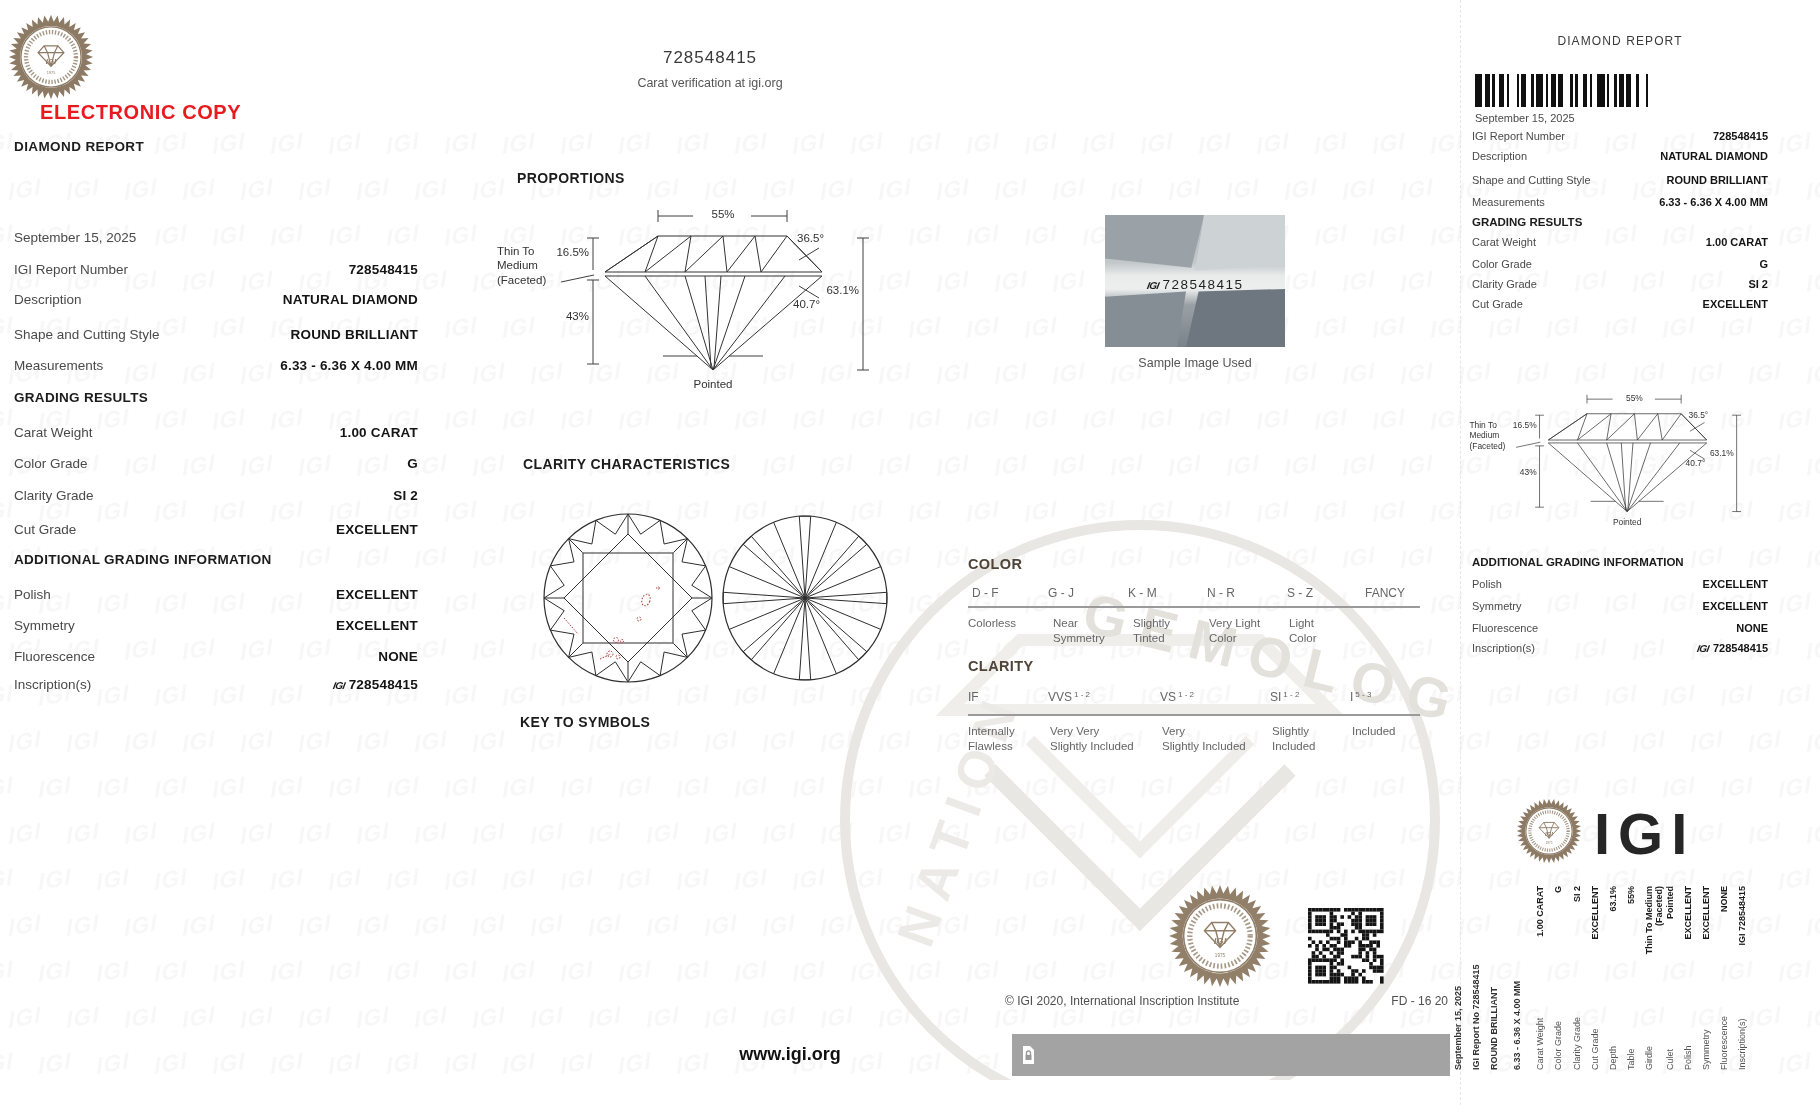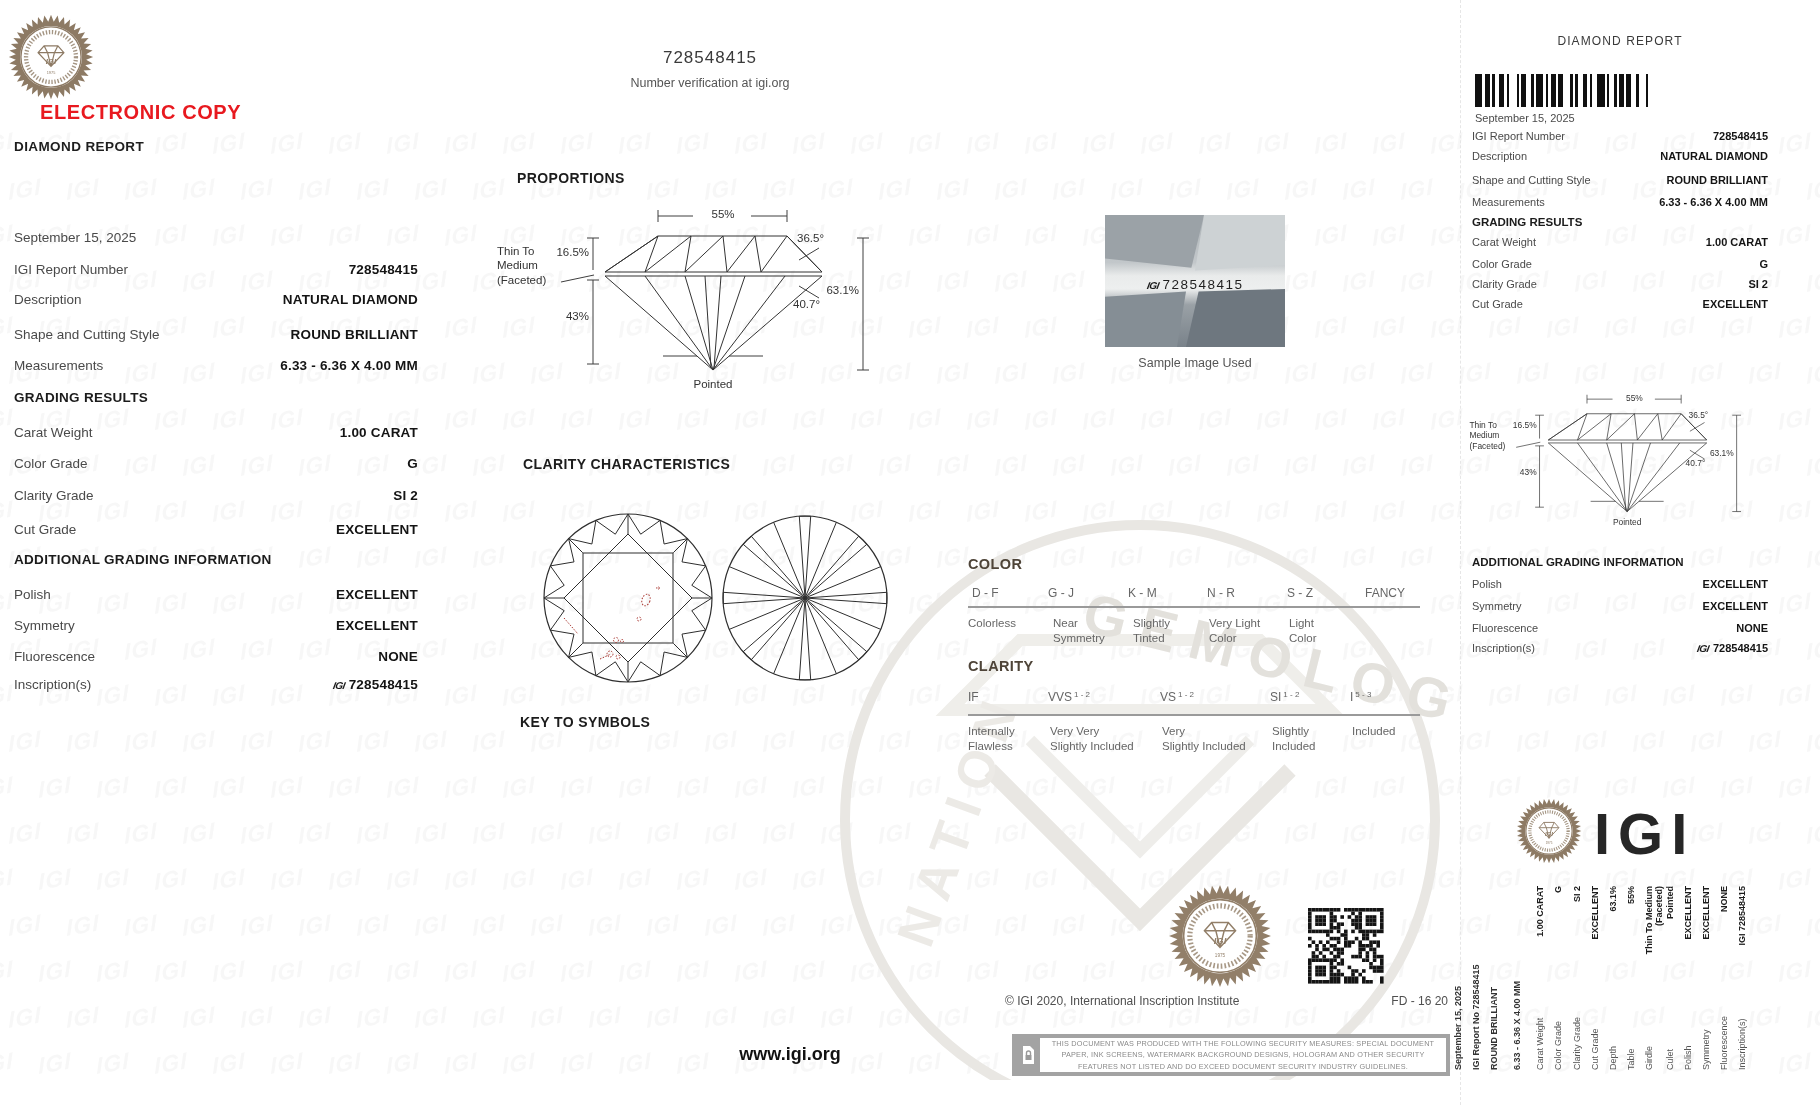--- a/index.html
+++ b/index.html
@@ -839,21 +839,21 @@
       <span class="val">NONE</span>
     </div>
     <div class="row" style="top:453px;">
       <span class="lab">Inscription(s)</span>
       <span class="val"><span class="igi-mark">IGI</span><span>728548415</span></span>
     </div>
   </div>
 
   <div class="abs z" id="verify">
     <div class="num">728548415</div>
-    <div class="txt">Number verification at igi.org</div>
+    <div class="txt">Carat verification at igi.org</div>
   </div>
 
   <div class="big-title z" style="left:517px;top:170px;">PROPORTIONS</div>
   <div class="abs z prof" id="prof-main" style="left:495px;top:198px;">
       <svg width="400" height="200" viewBox="0 0 400 200">
         <line x1="110" y1="74" x2="327" y2="74" stroke="#333" stroke-width="1"></line>
         <line x1="110" y1="78" x2="327" y2="78" stroke="#333" stroke-width="1"></line>
         <line x1="110" y1="74" x2="163" y2="38" stroke="#333" stroke-width="1"></line>
         <line x1="163" y1="38" x2="292" y2="38" stroke="#333" stroke-width="1"></line>
         <line x1="292" y1="38" x2="327" y2="74" stroke="#333" stroke-width="1"></line>
@@ -1298,21 +1298,20 @@
   <div class="abs z" id="copyright">© IGI 2020, International Inscription Institute</div>
   <div class="abs z" id="form-code">FD - 16 20</div>
   <div class="abs z" id="security-bar">
     <div class="sec-icon">
       <svg width="15" height="20" viewBox="0 0 15 20">
           <path d="M2,1 h7 l4,4 v14 h-11 z" fill="#fff"></path>
           <rect x="4.5" y="10" width="6" height="5" fill="#9a9a9a"></rect>
           <path d="M5.5,10 v-2 a2,2 0 0 1 4,0 v2" fill="none" stroke="#9a9a9a" stroke-width="1.4"></path>
         </svg>
     </div>
-    <div class="sec-text">THIS DOCUMENT WAS PRODUCED WITH THE FOLLOWING SECURITY MEASURES:  SPECIAL DOCUMENT PAPER,  INK SCREENS,  WATERMARK BACKGROUND DESIGNS,  HOLOGRAM AND OTHER SECURITY FEATURES NOT LISTED AND DO EXCEED DOCUMENT SECURITY INDUSTRY GUIDELINES.</div>
   </div>
   <div class="abs z" id="website">www.igi.org</div>
 
   <div class="abs z" id="panel-title">DIAMOND REPORT</div>
   <div class="abs z" id="barcode">
       <i style="width:7.3500000000000005px;background:#101010"></i>
       <i style="width:2.45px;"></i>
       <i style="width:4.9px;background:#101010"></i>
       <i style="width:2.45px;"></i>
       <i style="width:2.45px;background:#101010"></i>

